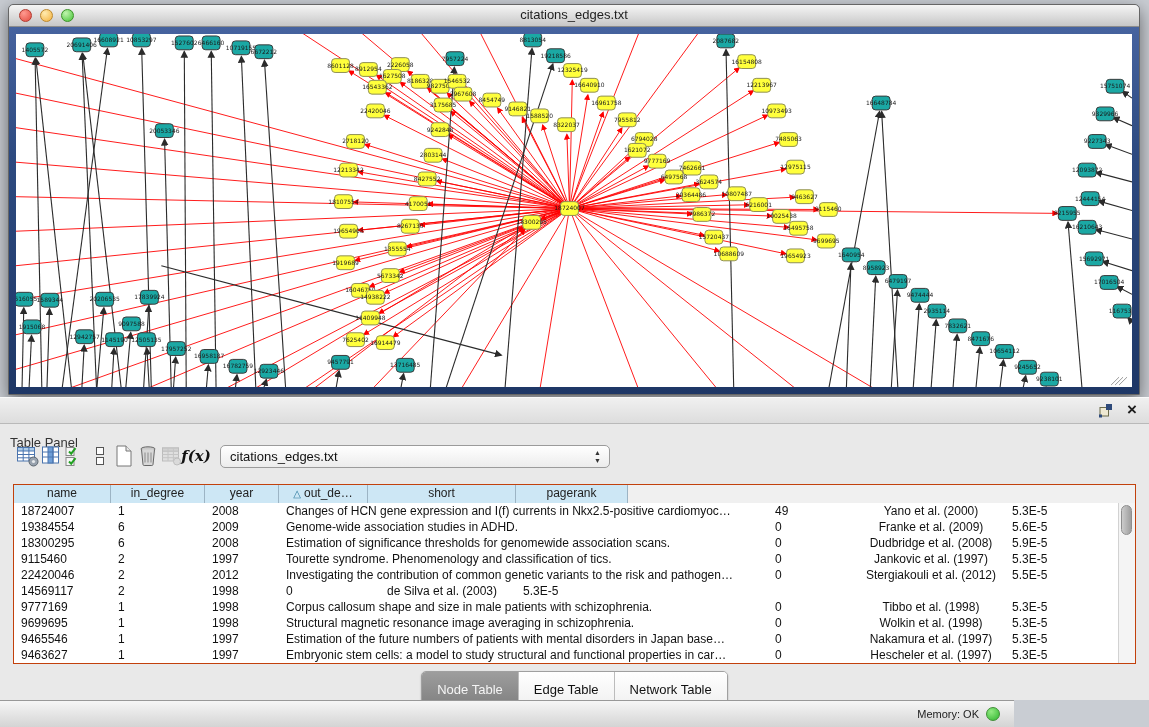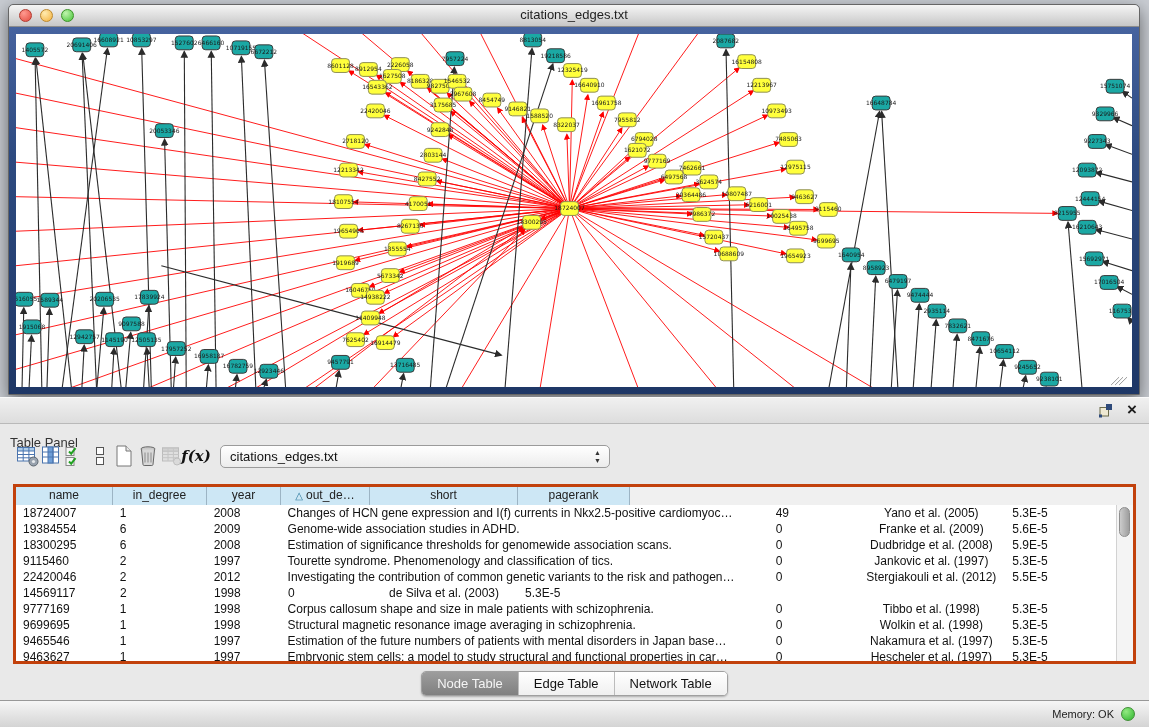--- a/index.html
+++ b/index.html
@@ -36,45 +36,45 @@
   .toolbar{position:absolute;left:16px;top:44px;height:30px;display:flex;align-items:center;}
   .tbtn{width:24px;height:24px;display:flex;align-items:center;justify-content:center;}
   .fx{font-family:"DejaVu Serif",serif;font-style:italic;font-weight:bold;font-size:15px;color:#111;}
   .combo{margin-left:12px;width:390px;height:23px;border:1px solid #9b9b9b;border-radius:5px;
     background:linear-gradient(#ffffff,#ececec);display:flex;align-items:center;
     padding:0 9px;box-sizing:border-box;font-size:13px;color:#111;position:relative;}
   .combo-arrows{position:absolute;right:8px;top:3px;display:flex;flex-direction:column;
     line-height:8px;font-size:7px;color:#333;}
 
   .table-wrap{position:absolute;left:13px;top:87px;width:1123px;height:180px;
-    border:3px solid #c2410c;background:#fff;box-sizing:border-box;}
+    border:1px solid #c2410c;background:#fff;box-sizing:border-box;}
   .t-header{display:flex;height:18px;background:#f0f0f0;border-bottom:1px solid #8fa8b8;}
   .h-cell{box-sizing:border-box;background:#cde7f5;border-right:1px solid #9cb4c4;
     font-size:12px;color:#222;text-align:center;line-height:17px;overflow:hidden;white-space:nowrap;}
   .sort{color:#2d7a9e;font-size:10px;margin-right:3px;}
   .t-body{position:absolute;top:18px;left:0;right:16px;bottom:0;overflow:hidden;}
   .t-row{display:flex;height:16px;background:#fff;}
   .cell{box-sizing:border-box;font-size:12px;color:#111;line-height:16px;padding-left:7px;
     overflow:hidden;white-space:nowrap;}
   .c0{width:97px}.c1{width:94px}.c2{width:74px}.c3{width:489px}.c4{width:89px}
   .c5{width:148px;text-align:center;padding-left:0}.c6{width:112px}
   .t-scroll{position:absolute;top:18px;right:0;bottom:0;width:16px;background:#f4f4f4;
     border-left:1px solid #d2d2d2;}
   .thumb{position:absolute;top:2px;left:2px;width:11px;height:30px;border-radius:6px;
     background:linear-gradient(90deg,#cccccc,#9e9e9e);border:1px solid #8e8e8e;box-sizing:border-box;}
 
   .tabbar{position:absolute;left:0;top:274px;width:100%;display:flex;justify-content:center;}
   .segmented{display:flex;border:1px solid #a0a0a0;border-radius:5px;overflow:hidden;
     background:#fff;box-shadow:0 1px 2px rgba(0,0,0,.25);}
-  .seg{padding:4px 15px;font-size:13px;color:#111;background:linear-gradient(#ffffff,#f0f0f0);
+  .seg{padding:10px 15px;font-size:13px;color:#111;background:linear-gradient(#ffffff,#f0f0f0);
     border-right:1px solid #bcbcbc;cursor:default;}
   .seg:last-child{border-right:none;}
   .seg.selected{background:linear-gradient(#9d9d9d,#808080);color:#f5f5f5;}
 
-  .statusbar{position:absolute;left:0;top:700px;width:1149px;height:27px;
+  .statusbar{position:absolute;left:0;top:700px;width:1014px;height:27px;
     background:linear-gradient(#f6f6f6,#d4d4d4);border-top:1px solid #989898;box-sizing:border-box;}
   .mem{position:absolute;right:14px;top:6px;display:flex;align-items:center;gap:7px;
     font-size:11px;color:#222;}
   .mem-dot{width:14px;height:14px;border-radius:50%;
     background:radial-gradient(circle at 35% 30%,#93ea82,#2fb52f);border:1px solid #3f8f35;box-sizing:border-box;}
 </style>
 </head>
 <body>
 
 <div class="app">
@@ -781,21 +781,21 @@
           <div class="h-cell c5">short</div>
           <div class="h-cell c6">pagerank</div>
         </div>
       <div class="t-body" id="tbody">
           <div class="t-row">
             <div class="cell c0">18724007</div>
             <div class="cell c1">1</div>
             <div class="cell c2">2008</div>
             <div class="cell c3">Changes of HCN gene expression and I(f) currents in Nkx2.5-positive cardiomyoc…</div>
             <div class="cell c4">49</div>
-            <div class="cell c5">Yano et al. (2005)</div>
+            <div class="cell c5">Yano et al. (2000)</div>
             <div class="cell c6">5.3E-5</div>
           </div>
           <div class="t-row">
             <div class="cell c0">19384554</div>
             <div class="cell c1">6</div>
             <div class="cell c2">2009</div>
             <div class="cell c3">Genome-wide association studies in ADHD.</div>
             <div class="cell c4">0</div>
             <div class="cell c5">Franke et al. (2009)</div>
             <div class="cell c6">5.6E-5</div>

